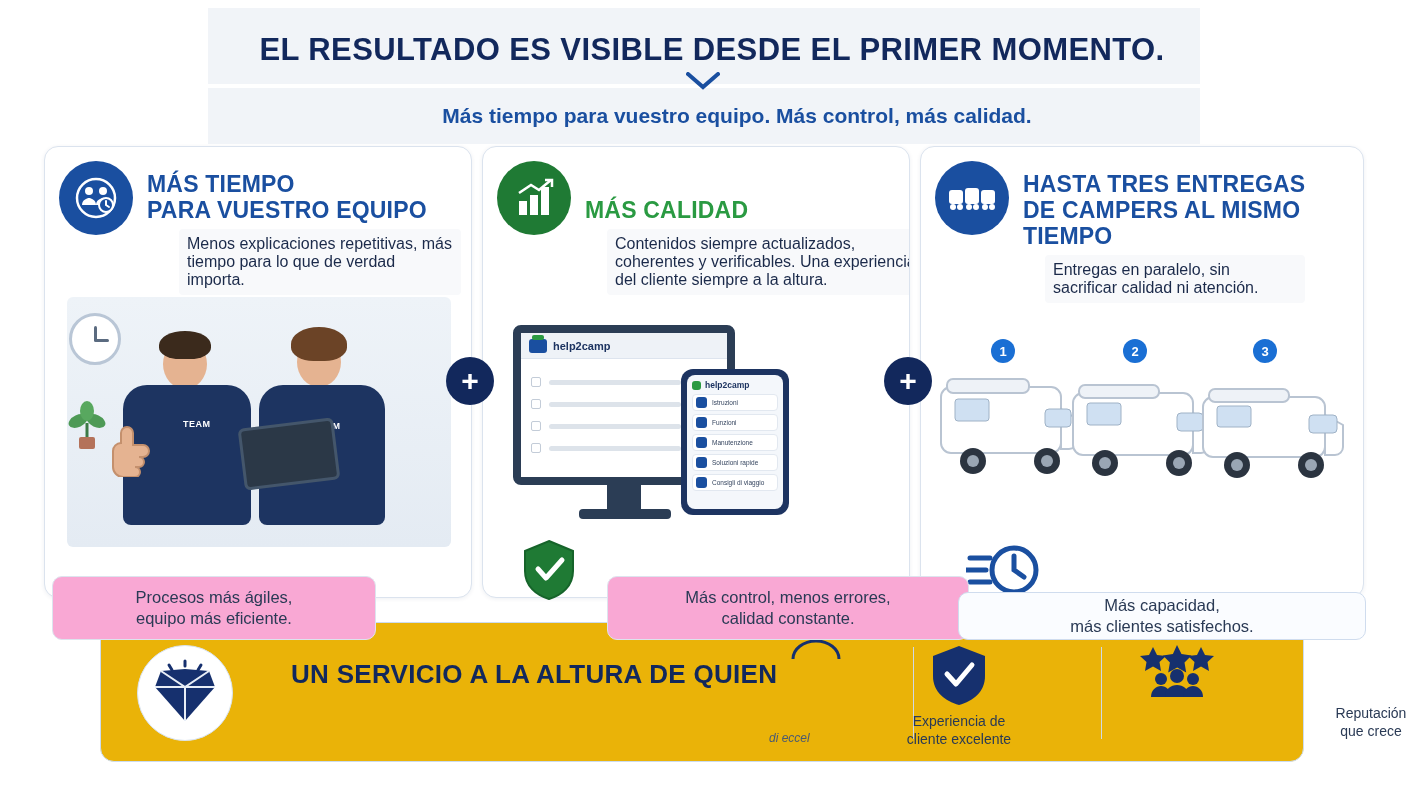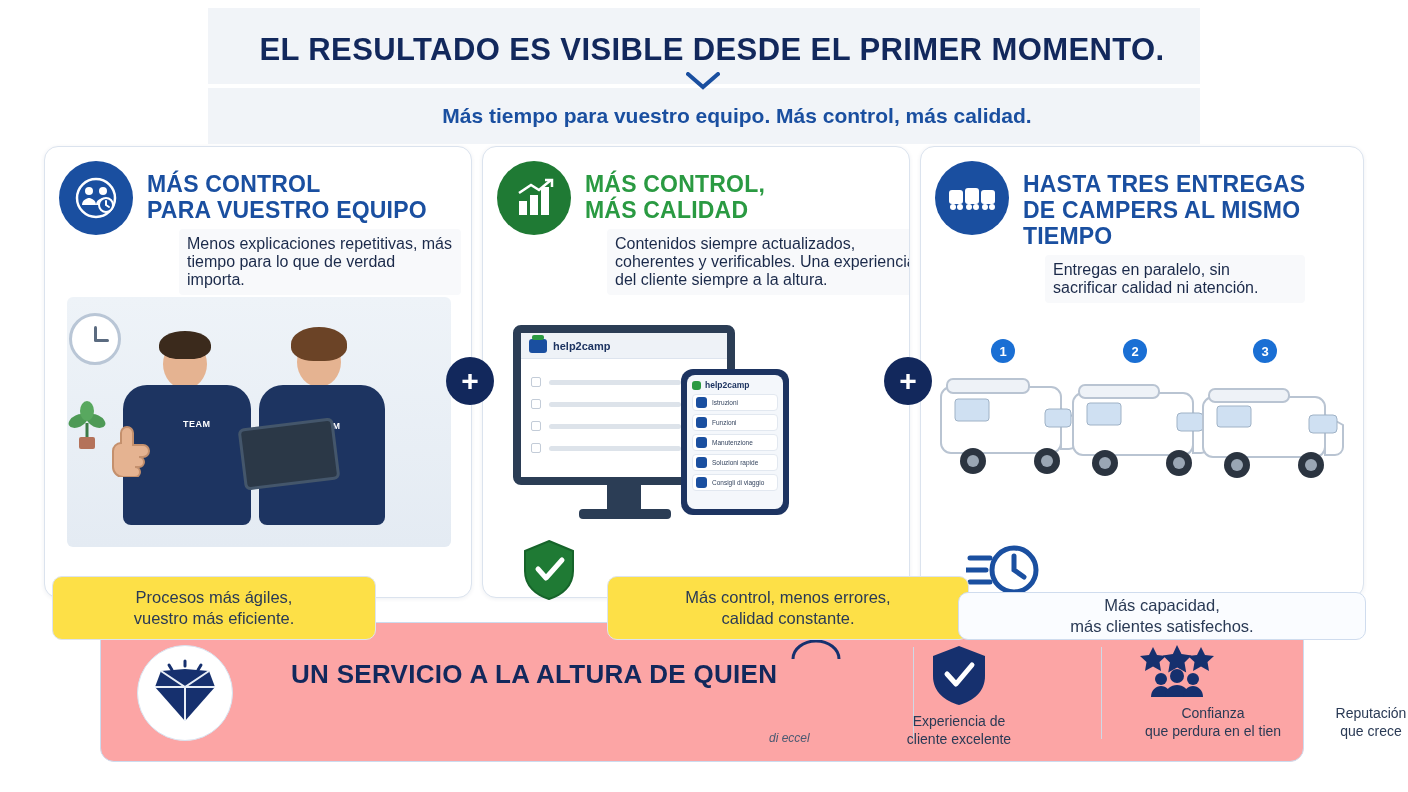--- a/index.html
+++ b/index.html
@@ -73,21 +73,21 @@
   
   .desc-float {
     position: absolute; z-index: 5;
     background: rgba(247,249,251,.93);
     padding: 6px 8px; border-radius: 4px;
   }
 
   
   .strip {
     position: absolute; bottom: 0;
-    background: #fde047;
+    background: #f9a8d4;
     border: 1px solid #dde4ee;
     border-radius: 10px;
     display: flex; align-items: center; justify-content: center;
     text-align: center;
     font-size: 16.5px; line-height: 1.3; color: #2a3a55;
     z-index: 6;
   }
   #strip-1 { left: 52px;  bottom: 152px; width: 324px; height: 64px; }
   #strip-2 { left: 588px; bottom: 152px; width: 362px; height: 64px; margin-left: 19px; }
   #strip-3 { left: 958px; bottom: 152px; width: 408px; height: 48px; background:#fafcff; border-color:#cfdcee;}
@@ -178,21 +178,21 @@
   .ph-ic { width:11px;height:11px;border-radius:3px;background:#1a4fa0; }
   .num-badge {
     position:absolute; width:24px; height:24px; border-radius:50%;
     background:#1a6fd4; color:#fff; font-size:13px; font-weight:bold;
     display:flex; align-items:center; justify-content:center;
   }
 
   
   .banner {
     position: absolute; left: 100px; top: 622px; width: 1204px; height: 140px;
-    background: #fca5a5; border: 1px solid #ccdcef; border-radius: 14px;
+    background: #eab308; border: 1px solid #ccdcef; border-radius: 14px;
   }
   .diamond-circle {
     position:absolute; left:36px; top:22px; width:96px; height:96px;
     border-radius:50%; background:#fff; border:1px solid #d8e3f0;
     display:flex;align-items:center;justify-content:center;
   }
   .banner-title {
     position:absolute; left:190px; top:34px; width:640px;
     font-size:26px; font-weight:bold; color:#12285c; line-height:1.35;
     letter-spacing:.3px;
@@ -255,21 +255,21 @@
         <circle cx="16" cy="16" r="4" fill="#fff"></circle>
         <circle cx="30" cy="16" r="4" fill="#fff"></circle>
         <path d="M9 30c0-5 5-7 7-7s7 2 7 7z" fill="#fff"></path>
         <path d="M23 30c0-5 5-7 7-7s7 2 7 7z" fill="#fff"></path>
         <circle cx="33" cy="30" r="7" fill="#1a4fa0" stroke="#fff" stroke-width="2"></circle>
         <path d="M33 26v4l3 2" stroke="#fff" stroke-width="2" fill="none" stroke-linecap="round"></path>
       </svg>
     </div>
     <div class="head-text">
       <div class="panel-title blue">
-        <span>MÁS CONTROL</span><br>
+        <span>MÁS TIEMPO</span><br>
         <span>PARA VUESTRO EQUIPO</span>
       </div>
     </div>
   </div>
   <div class="desc-float" style="left:134px; top:82px; width:282px;">Menos explicaciones repetitivas, más tiempo para lo que de verdad importa.</div>
 </div>
 
 <div class="panel" id="panel-2">
   <div class="scene">
     <div class="monitor">
@@ -336,21 +336,21 @@
       <svg width="46" height="46" viewBox="0 0 46 46">
         <rect x="8" y="26" width="8" height="14" fill="#fff"></rect>
         <rect x="19" y="20" width="8" height="20" fill="#fff"></rect>
         <rect x="30" y="12" width="8" height="28" fill="#fff"></rect>
         <path d="M8 18 L20 10 L28 15 L40 5" stroke="#fff" stroke-width="2.5" fill="none"></path>
         <path d="M34 5 h7 v7" stroke="#fff" stroke-width="2.5" fill="none"></path>
       </svg>
     </div>
     <div class="head-text">
       <div class="panel-title green">
-        <span>MÁS CONTROL,</span><br>
+        <br>
         <span>MÁS CALIDAD</span>
       </div>
     </div>
   </div>
   <div class="desc-float" style="left:124px; top:82px; width:336px;">Contenidos siempre actualizados, coherentes y verificables. Una experiencia del cliente siempre a la altura.</div>
 </div>
 
 <div class="panel" id="panel-3">
   <div class="scene">
 
@@ -418,21 +418,21 @@
   </div>
   <div class="desc-float" style="left:124px; top:108px; width:260px;">Entregas en paralelo, sin sacrificar calidad ni atención.</div>
 </div>
 
 <div class="plus" id="plus-1">+</div>
 <div class="plus" id="plus-2">+</div>
 
 <div class="strip" id="strip-1">
   <div>
     <div>Procesos más ágiles,</div>
-    <div>vuestro más eficiente.</div>
+    <div>equipo más eficiente.</div>
   </div>
 </div>
 
 <svg style="position:absolute; left:520px; top:538px;" width="58" height="64" viewBox="0 0 58 64">
   <path d="M29 3 L53 13 v20 c0 15-11 24-24 28 C16 57 5 48 5 33 V13z" fill="#1f7a34" stroke="#16642a" stroke-width="2"></path>
   <path d="M18 31 l8 9 16-18" stroke="#fff" stroke-width="5" fill="none" stroke-linecap="round" stroke-linejoin="round"></path>
 </svg>
 <div class="strip" id="strip-2">
   <div>
     <div>Más control, menos errores,</div>
@@ -478,24 +478,20 @@
       <path d="M19 31 l9 10 16-19" stroke="#fff" stroke-width="5" fill="none" stroke-linecap="round" stroke-linejoin="round"></path>
     </svg>
     <div class="feat-label" style="margin-top:4px;">
       <div>Experiencia de</div>
       <div>cliente excelente</div>
     </div>
   </div>
 
   <div class="feat" style="left:1012px; top:20px; width:200px;">
     <div style="height:62px;"></div>
-    <div class="feat-label">
-      <div>Confianza</div>
-      <div>que perdura en el tien</div>
-    </div>
   </div>
 
   <div class="feat" style="left:1008px; top:22px; width:136px;">
     <svg width="120" height="54" viewBox="0 0 120 54">
       <path d="M36 2 l4 8 9 1 -6.5 6 1.5 9 -8-4.5 -8 4.5 1.5-9 -6.5-6 9-1z" fill="#16306e"></path>
       <path d="M60 0 l4.5 9 10 1.5 -7 7 1.7 10 -9-5 -9 5 1.7-10 -7-7 10-1.5z" fill="#16306e"></path>
       <path d="M84 2 l4 8 9 1 -6.5 6 1.5 9 -8-4.5 -8 4.5 1.5-9 -6.5-6 9-1z" fill="#16306e"></path>
       <circle cx="44" cy="34" r="6" fill="#16306e"></circle>
       <circle cx="60" cy="31" r="7" fill="#16306e"></circle>
       <circle cx="76" cy="34" r="6" fill="#16306e"></circle>

